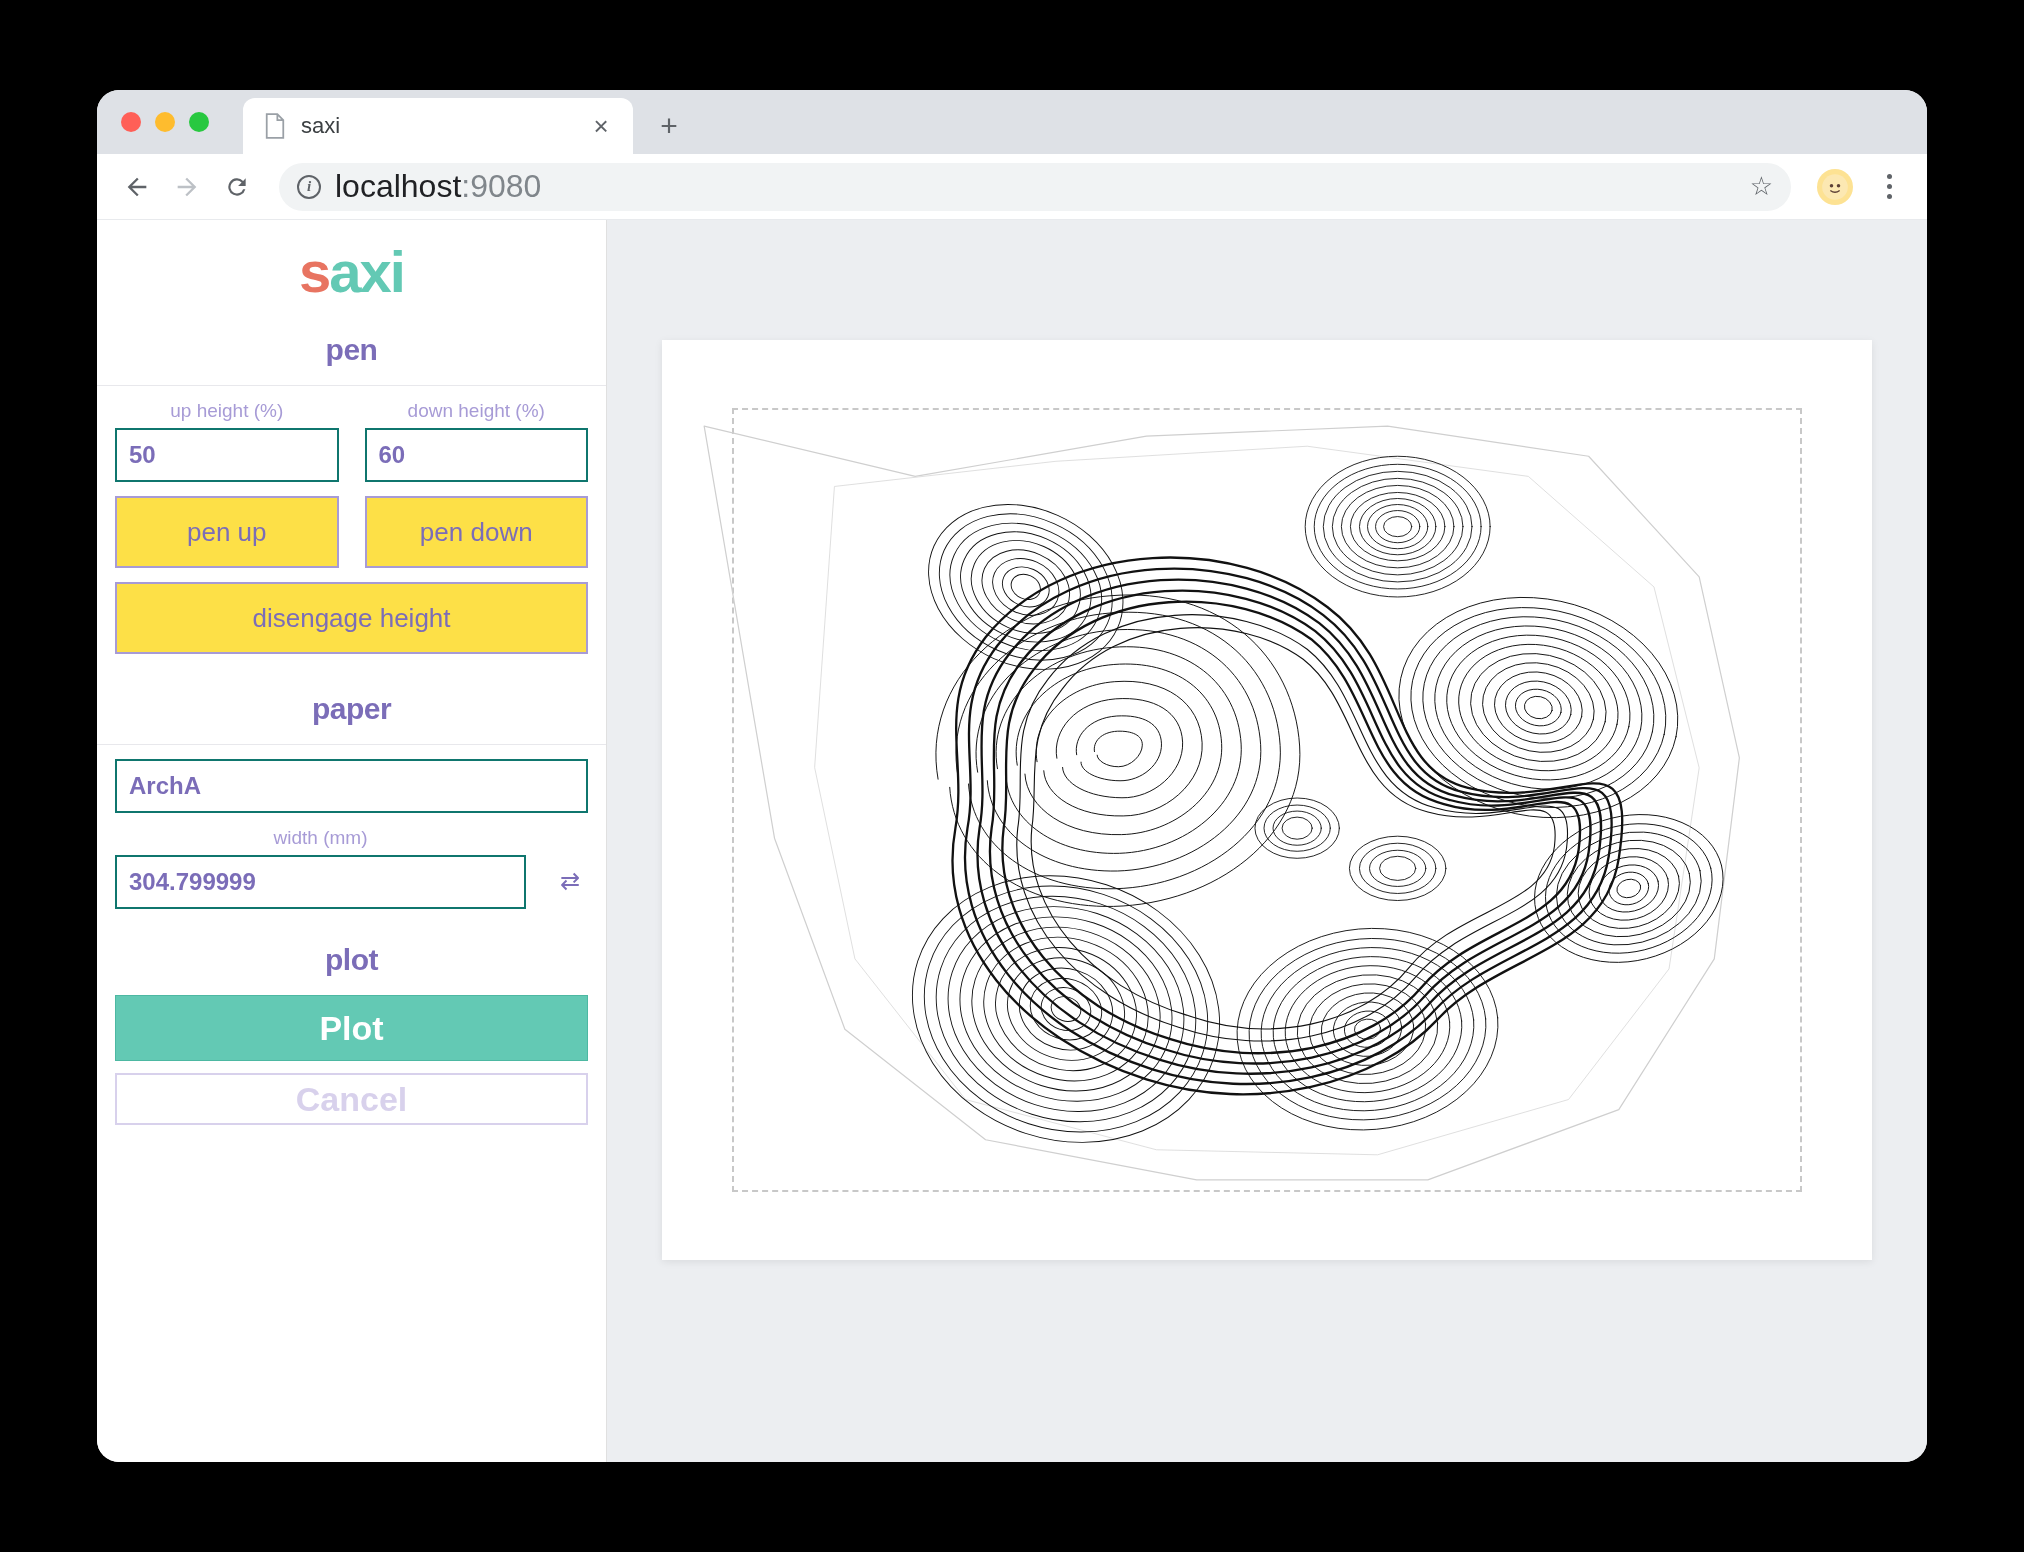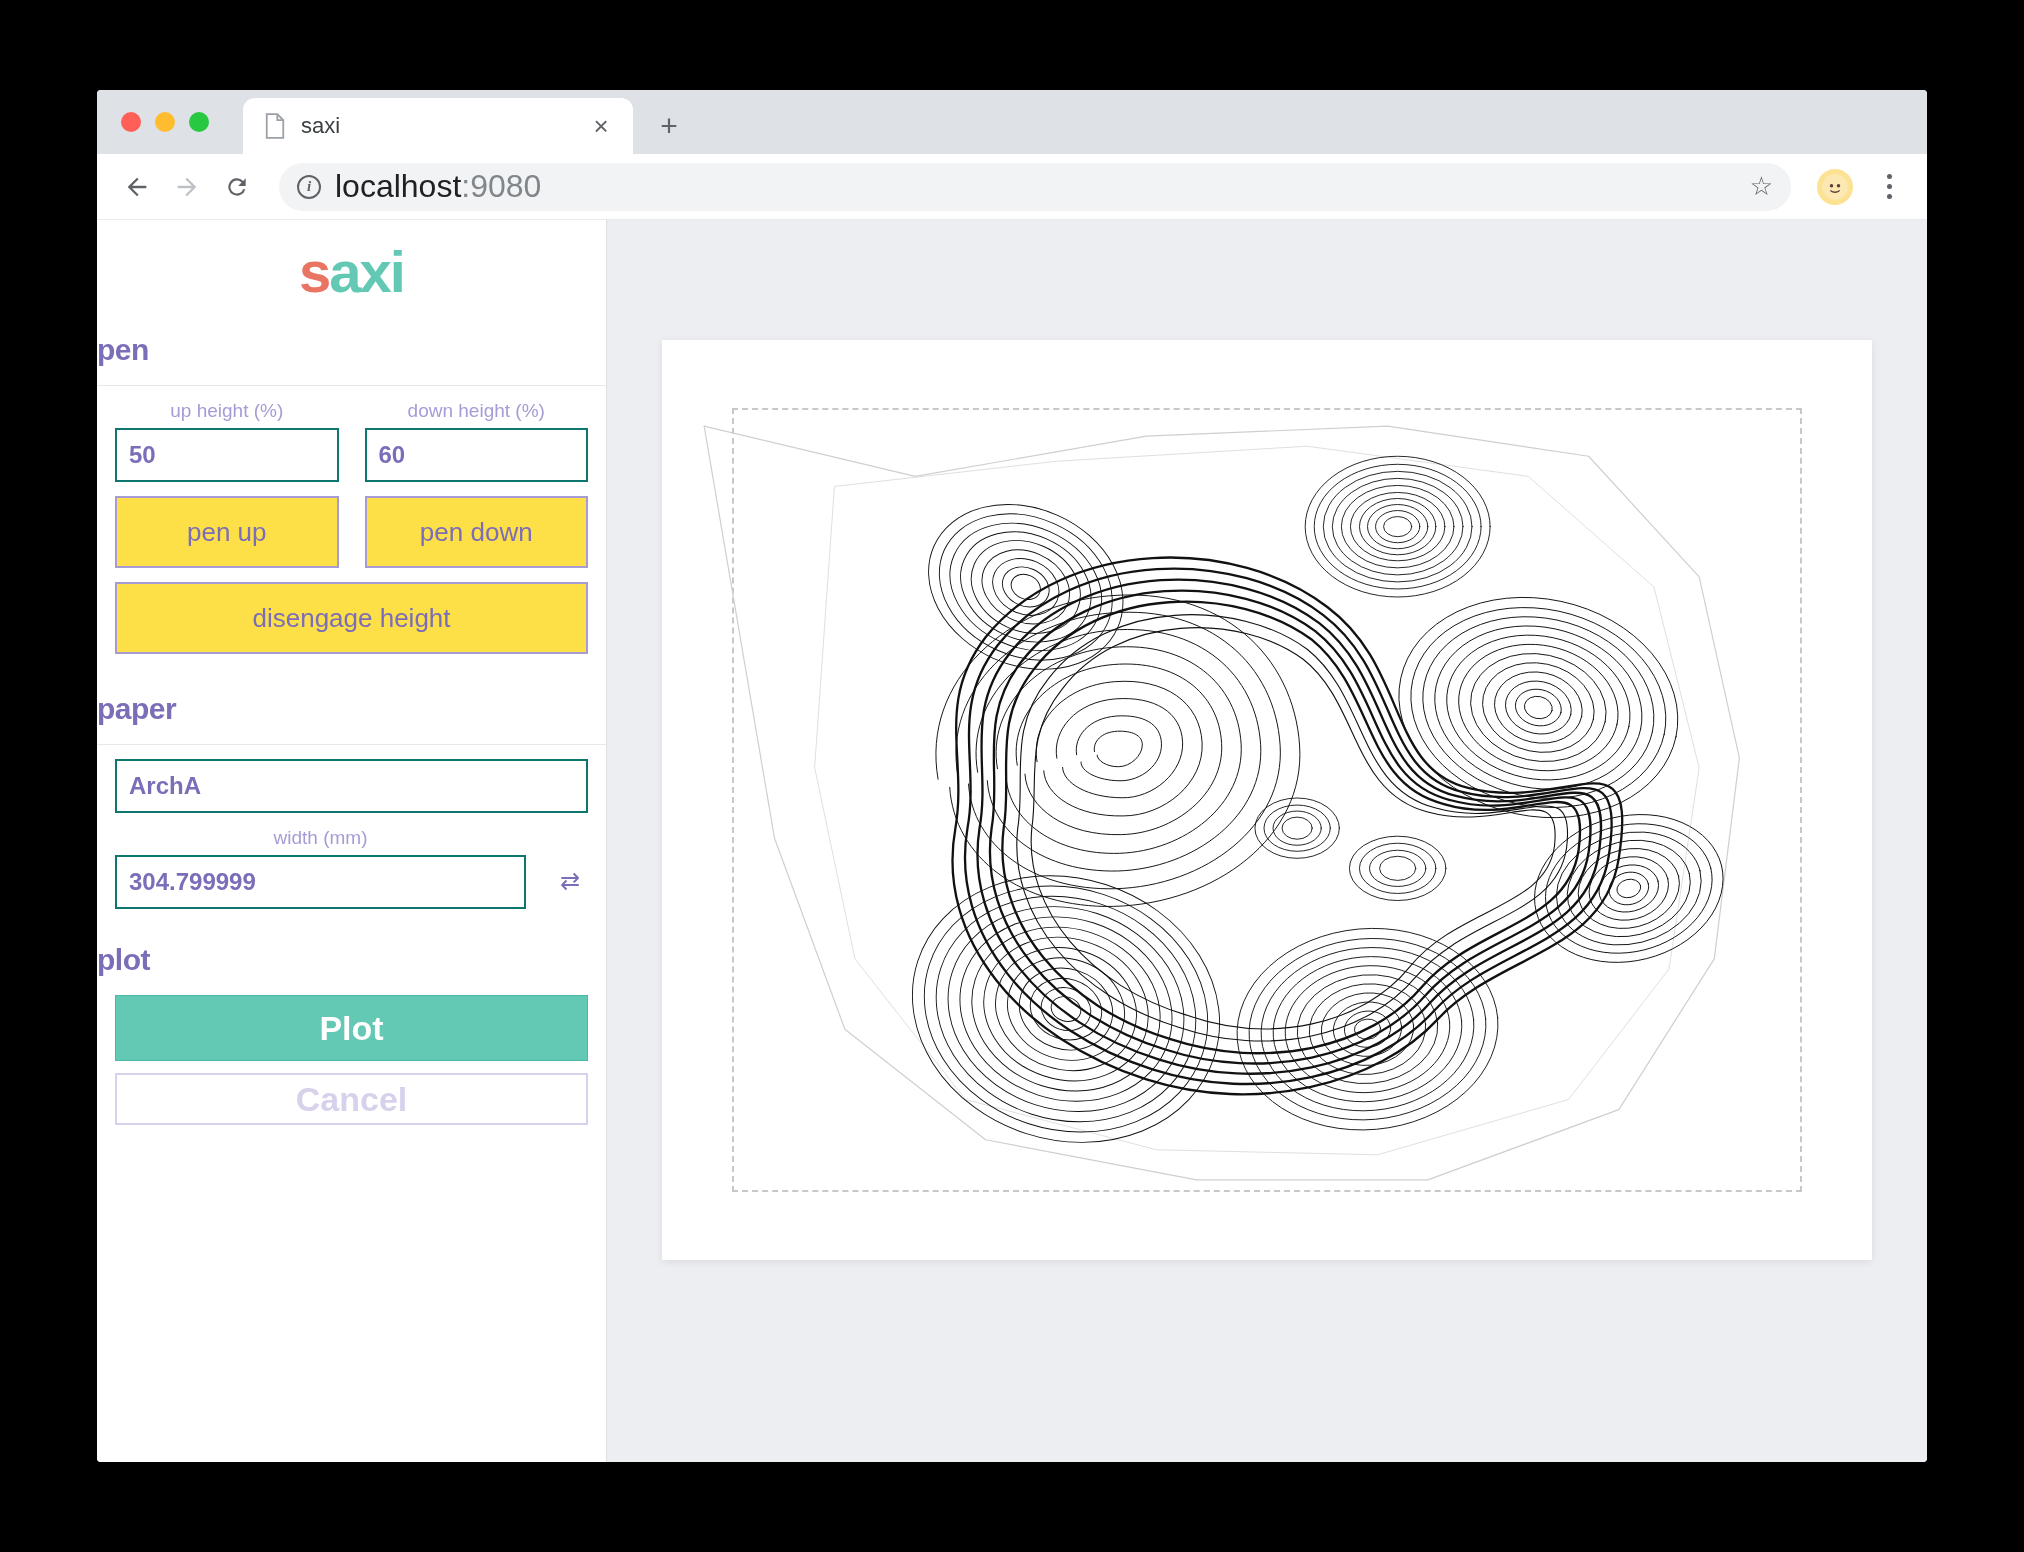--- a/index.html
+++ b/index.html
@@ -9,21 +9,21 @@
       width: 2024px;
       height: 1552px;
       display: flex;
       align-items: center;
       justify-content: center;
     }
     .browser-window {
       width: 1830px;
       height: 1372px;
       background: #fff;
-      border-radius: 4px;
+      border-radius: 22px;
       overflow: hidden;
       box-shadow: 0 0 0 1px rgba(0,0,0,0.05);
       display: flex;
       flex-direction: column;
       position: relative;
     }
     .tab-strip {
       height: 64px;
       background: #dee1e6;
       display: flex;
@@ -160,21 +160,21 @@
       text-align: center;
       font-size: 58px;
       font-weight: 800;
       letter-spacing: -2px;
       margin-bottom: 10px;
       font-family: Arial, sans-serif;
     }
     .logo-s { color: #e87461; }
     .logo-axi { color: #63c9b4; }
     .section-header {
-      text-align: left;
+      text-align: center;
       color: #7b6db8;
       font-size: 30px;
       font-weight: 800;
       letter-spacing: -0.5px;
       padding: 18px 0;
     }
     .section-body {
       padding: 14px 18px 10px 18px;
       border-top: 1px solid #e8e8ec;
     }

